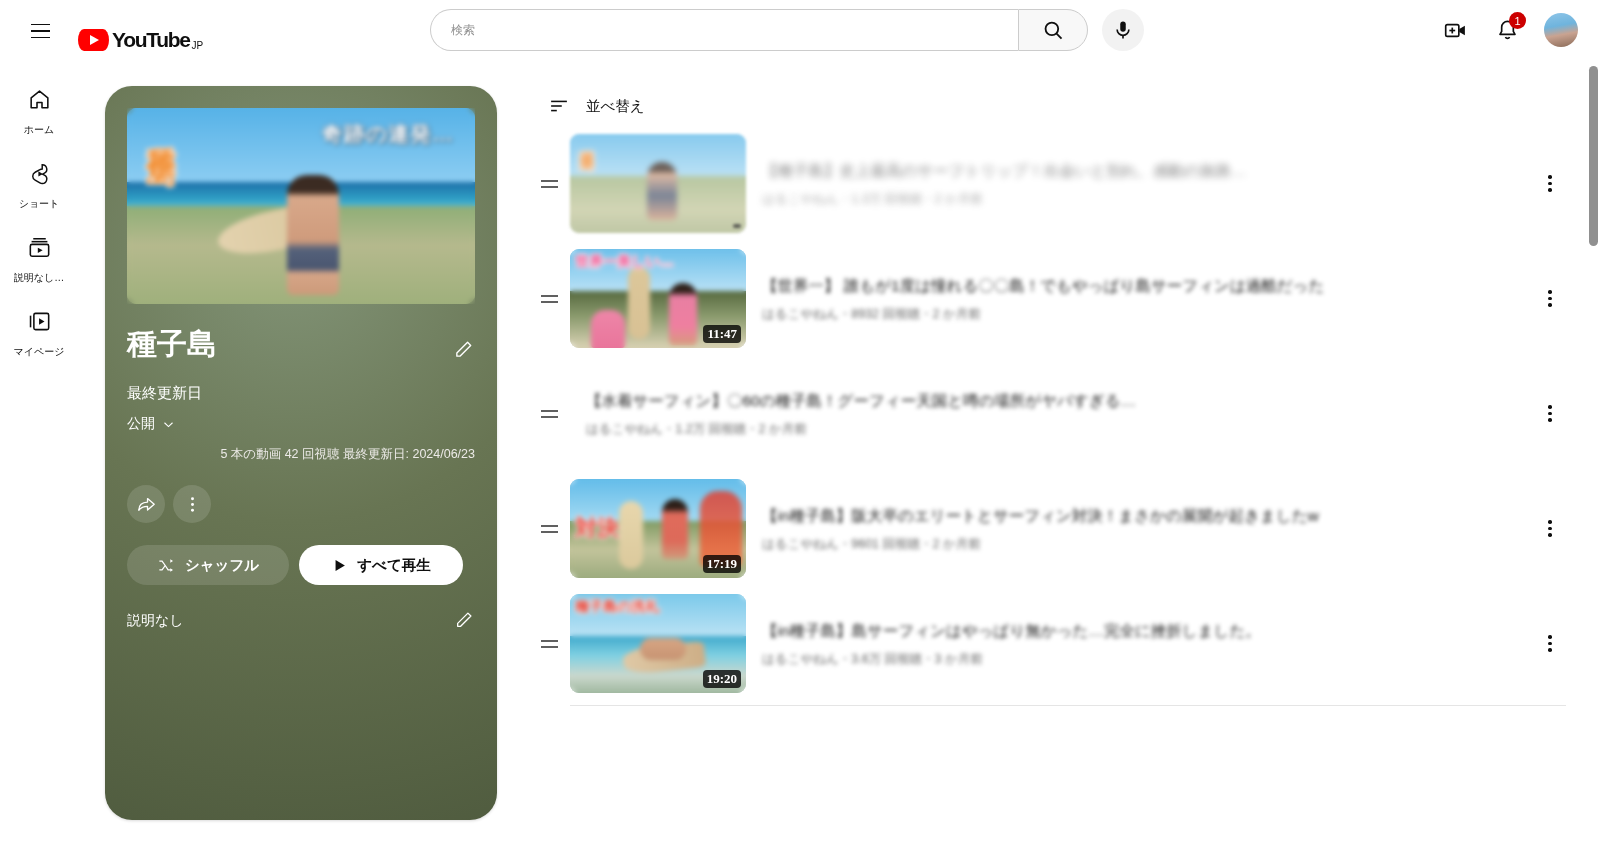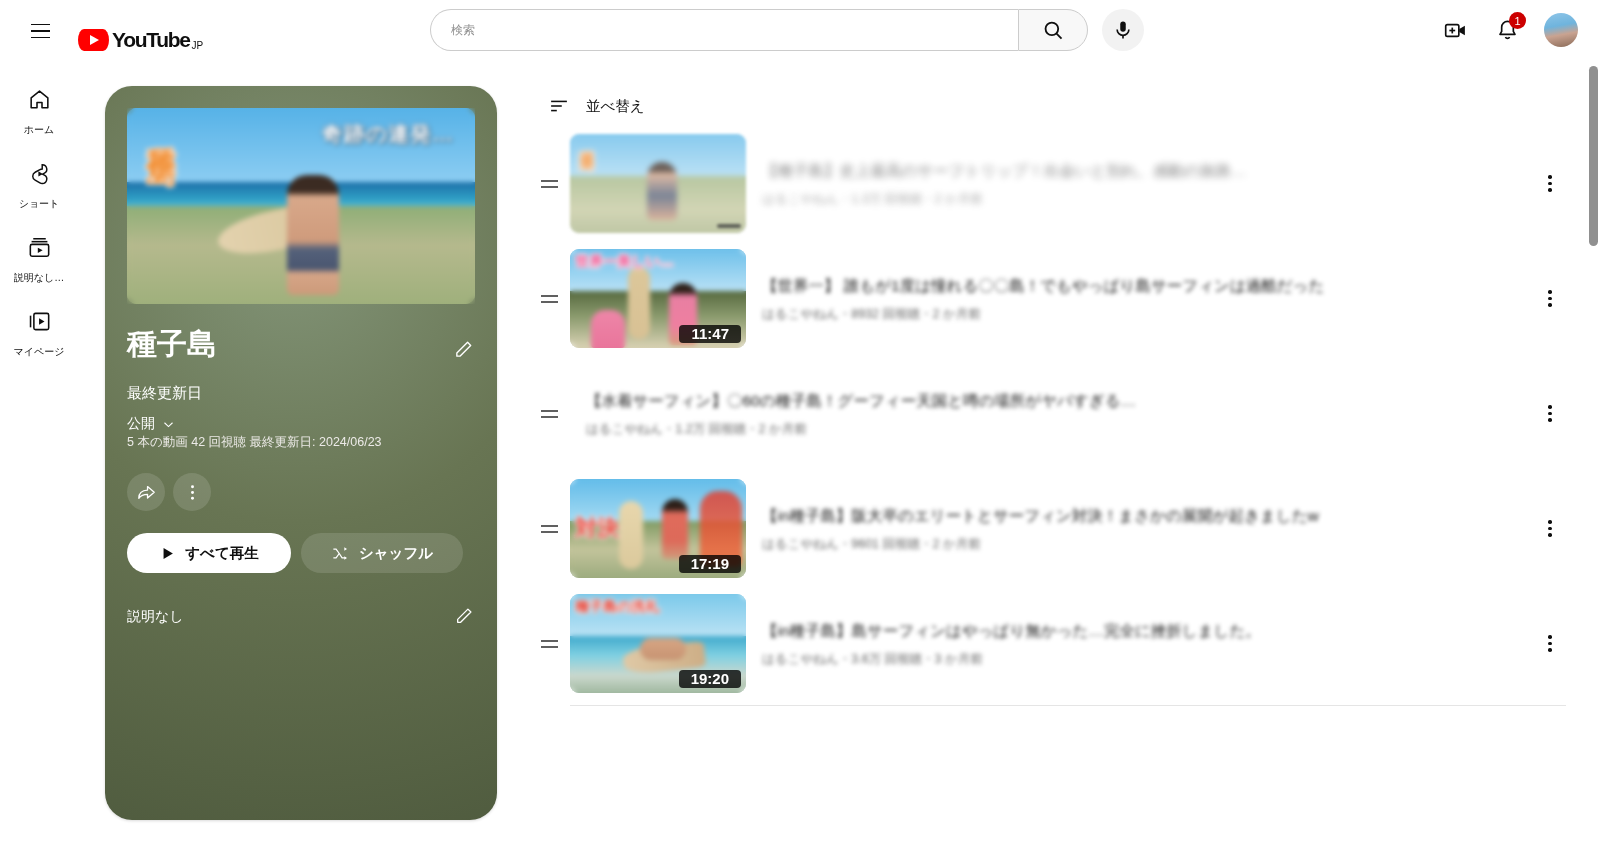--- a/index.html
+++ b/index.html
@@ -173,41 +173,41 @@
     margin-top: 22px; font-size: 30px; font-weight: 700;
     color: #ffffff; line-height: 36px;
     display: flex; align-items: flex-start; justify-content: space-between;
   }
   .hero-title span.t { flex: 1; }
   .hero-owner { margin-top: 16px; font-size: 15px; color: #ffffff; font-weight: 500; }
   .hero-privacy {
     margin-top: 12px; font-size: 14px; color: #ffffff;
     display: flex; align-items: center; gap: 6px; cursor: pointer; width: fit-content;
   }
-  .hero-stats { font-size: 12.5px; color: #eceae7; line-height: 18px; }
+  .hero-stats { margin-top: 12px; font-size: 12.5px; color: #eceae7; line-height: 18px; text-align: right; }
 
   .hero-iconrow { margin-top: 22px; display: flex; gap: 8px; }
   .circ-btn {
     width: 38px; height: 38px; border-radius: 50%;
     background: rgba(255,255,255,0.13);
     display: flex; align-items: center; justify-content: center; cursor: pointer;
   }
 
   .hero-playrow { margin-top: 22px; display: flex; gap: 10px; }
   .pill {
     height: 40px; border-radius: 20px;
     display: flex; align-items: center; justify-content: center;
     gap: 9px; padding: 0 20px; cursor: pointer;
     font-size: 14.5px; font-weight: 600;
   }
   .pill-white { background: #ffffff; color: #0f0f0f; min-width: 164px; }
   .pill-ghost { background: rgba(255,255,255,0.13); color: #ffffff; min-width: 162px; }
 
   .hero-desc {
-    margin-top: 32px; font-size: 14px; color: #ffffff;
+    margin-top: 24px; font-size: 14px; color: #ffffff;
     display: flex; align-items: center; justify-content: space-between;
   }
 
   
   .listcol { position: absolute; left: 450px; top: 24px; width: 1052px; }
   .sortrow {
     display: flex; align-items: center; gap: 16px;
     height: 40px; margin-left: 14px; cursor: pointer; width: fit-content;
     padding: 0 6px; border-radius: 8px;
   }
@@ -234,22 +234,22 @@
     position: absolute; border-radius: 18px 18px 6px 6px;
   }
   .vthumb .txt {
     position: absolute; font-weight: 800;
     text-shadow: 1px 1px 0 #fff, -1px -1px 0 #fff, 1px -1px 0 #fff, -1px 1px 0 #fff;
   }
   .vthumb .blur { position: absolute; inset: 0; backdrop-filter: blur(2.6px); }
   .dur {
     position: absolute; right: 5px; bottom: 5px;
     background: rgba(0,0,0,0.78); color: #fff;
-    font-size: 15px; font-weight: 600; line-height: 14px;
-    padding: 2px 12px; border-radius: 4px;
+    font-size: 13px; font-weight: 600; line-height: 14px;
+    padding: 2px 4px; border-radius: 4px; font-family: Liberation Serif, serif;
   }
 
   .vmeta { flex: 1; padding-left: 16px; padding-right: 16px; min-width: 0; }
   .vtitle {
     font-size: 15.5px; font-weight: 500; color: #0f0f0f;
     line-height: 22px; overflow: hidden; white-space: nowrap;
     text-overflow: ellipsis; filter: blur(2.1px); cursor: pointer;
   }
   .vsub {
     margin-top: 8px; font-size: 12.5px; color: #606060;
@@ -412,34 +412,34 @@
         <div class="circ-btn">
           <svg width="21" height="21" viewBox="0 0 24 24">
             <circle cx="12" cy="5.4" r="1.7" fill="#ffffff"></circle>
             <circle cx="12" cy="12" r="1.7" fill="#ffffff"></circle>
             <circle cx="12" cy="18.6" r="1.7" fill="#ffffff"></circle>
           </svg>
         </div>
       </div>
 
       <div class="hero-playrow">
-        <div class="pill pill-white">
-          <svg width="17" height="17" viewBox="0 0 24 24">
-            <path d="M6.4 4.2l13.2 7.8L6.4 19.8z" fill="#0f0f0f"></path>
-          </svg>
-          <span>すべて再生</span>
-        </div>
         <div class="pill pill-ghost">
           <svg width="19" height="19" viewBox="0 0 24 24">
             <path d="M3 6.4h3.4l4 5.6 3.6 5.6h4.2" fill="none" stroke="#ffffff" stroke-width="1.6"></path>
             <path d="M3 17.6h3.4l4-5.6" fill="none" stroke="#ffffff" stroke-width="1.6"></path>
             <path d="M16.8 4.2l3.4 2.2-3.4 2.2z" fill="#ffffff"></path>
             <path d="M16.8 15.4l3.4 2.2-3.4 2.2z" fill="#ffffff"></path>
           </svg>
           <span>シャッフル</span>
+        </div>
+        <div class="pill pill-white">
+          <svg width="17" height="17" viewBox="0 0 24 24">
+            <path d="M6.4 4.2l13.2 7.8L6.4 19.8z" fill="#0f0f0f"></path>
+          </svg>
+          <span>すべて再生</span>
         </div>
       </div>
 
       <div class="hero-desc">
         <span>説明なし</span>
         <span style="cursor:pointer;">
           <svg width="21" height="21" viewBox="0 0 24 24">
             <path d="M4.2 16.4L15.9 4.7l3.4 3.4L7.6 19.8H4.2z" fill="none" stroke="#ffffff" stroke-width="1.5" stroke-linejoin="round"></path>
           </svg>
         </span>

